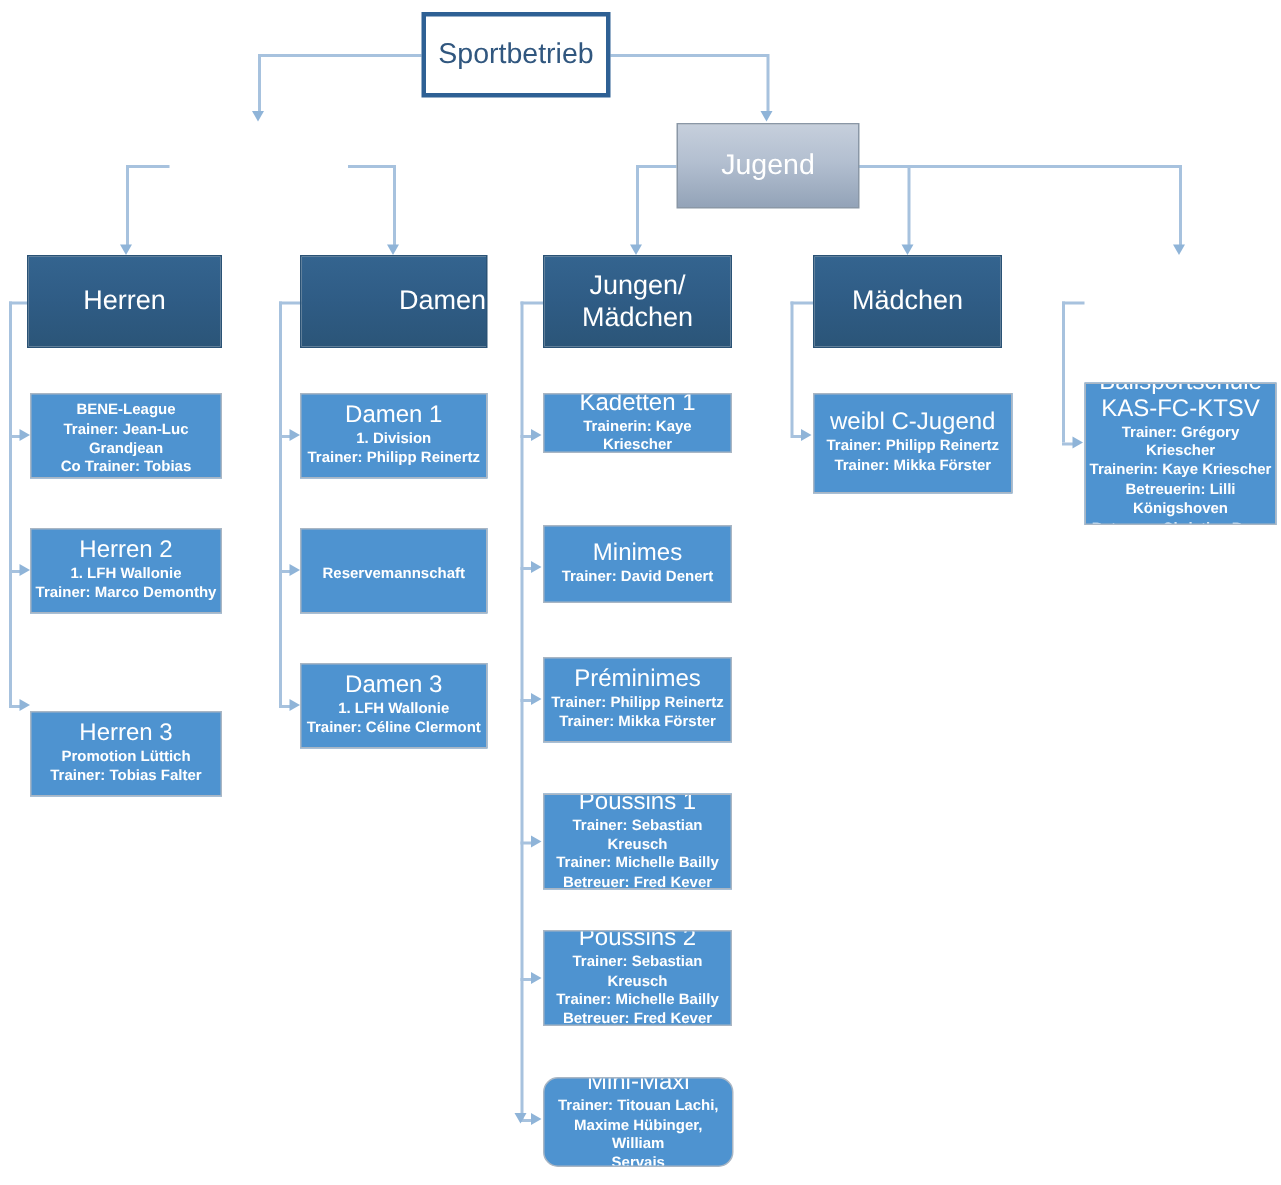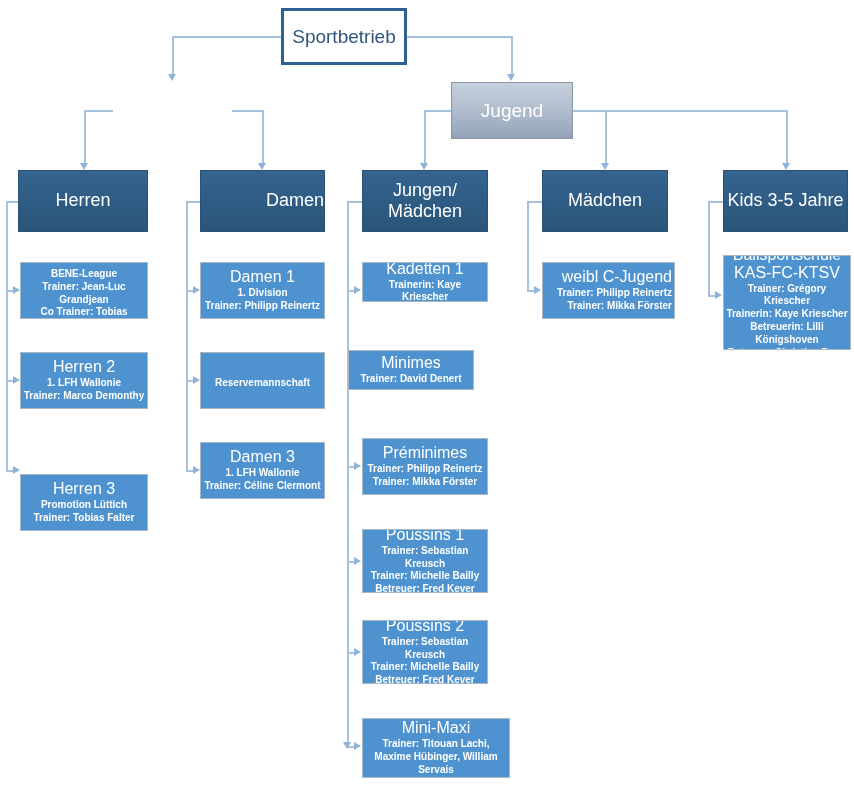--- a/index.html
+++ b/index.html
@@ -192,23 +192,20 @@
 
   <div class="node header" style="left:362px; top:170px; width:126px; height:62px;">
     <span class="title-text">Jungen/
 Mädchen</span>
   </div>
 
   <div class="node header" style="left:542px; top:170px; width:126px; height:62px;">
     <span class="title-text">Mädchen</span>
   </div>
 
-  <div class="node header" style="left:723px; top:170px; width:125px; height:62px;">
-    <span class="title-text">Kids 3-5 Jahre</span>
-  </div>
 
   <div class="node leaf" style="left:20px; top:262px; width:128px; height:57px;">
     <span class="leaf-title">Herren 1</span>
     <span class="leaf-line">BENE-League</span>
     <span class="leaf-line">Trainer: Jean-Luc Grandjean</span>
     <span class="leaf-line">Co Trainer: Tobias Schmitz</span>
   </div>
 
   <div class="node leaf" style="left:20px; top:352px; width:128px; height:57px;">
     <span class="leaf-title">Herren 2</span>
@@ -238,21 +235,21 @@
     <span class="leaf-title">Damen 3</span>
     <span class="leaf-line">1. LFH Wallonie</span>
     <span class="leaf-line">Trainer: Céline Clermont</span>
   </div>
 
   <div class="node leaf" style="left:362px; top:262px; width:126px; height:40px;">
     <span class="leaf-title">Kadetten 1</span>
     <span class="leaf-line">Trainerin: Kaye Kriescher</span>
   </div>
 
-  <div class="node leaf" style="left:348px; top:350px; width:126px; height:40px;">
+  <div class="node leaf" style="left:362px; top:350px; width:126px; height:52px;">
     <span class="leaf-title">Minimes</span>
     <span class="leaf-line">Trainer: David Denert</span>
   </div>
 
   <div class="node leaf" style="left:362px; top:438px; width:126px; height:57px;">
     <span class="leaf-title">Préminimes</span>
     <span class="leaf-line">Trainer: Philipp Reinertz</span>
     <span class="leaf-line">Trainer: Mikka Förster</span>
   </div>
 
@@ -263,28 +260,28 @@
     <span class="leaf-line">Betreuer: Fred Kever</span>
   </div>
 
   <div class="node leaf" style="left:362px; top:620px; width:126px; height:64px;">
     <span class="leaf-title">Poussins 2</span>
     <span class="leaf-line">Trainer: Sebastian Kreusch</span>
     <span class="leaf-line">Trainer: Michelle Bailly</span>
     <span class="leaf-line">Betreuer: Fred Kever</span>
   </div>
 
-  <div class="node leaf" style="left:362px; top:718px; width:148px; height:60px;">
+  <div class="node leaf" style="left:362px; top:718px; width:127px; height:60px;border-radius:10px;">
     <span class="leaf-title">Mini-Maxi</span>
     <span class="leaf-line">Trainer: Titouan Lachi,</span>
     <span class="leaf-line">Maxime Hübinger, William</span>
     <span class="leaf-line">Servais</span>
   </div>
 
-  <div class="node leaf" style="left:542px; top:262px; width:133px; height:57px;align-items:flex-end;">
+  <div class="node leaf" style="left:542px; top:262px; width:133px; height:67px;">
     <span class="leaf-title">weibl C-Jugend</span>
     <span class="leaf-line">Trainer: Philipp Reinertz</span>
     <span class="leaf-line">Trainer: Mikka Förster</span>
   </div>
 
   <div class="node leaf" style="left:723px; top:255px; width:128px; height:95px;">
     <span class="leaf-title">Ballsportschule
 KAS-FC-KTSV</span>
     <span class="leaf-line">Trainer: Grégory Kriescher</span>
     <span class="leaf-line">Trainerin: Kaye Kriescher</span>

